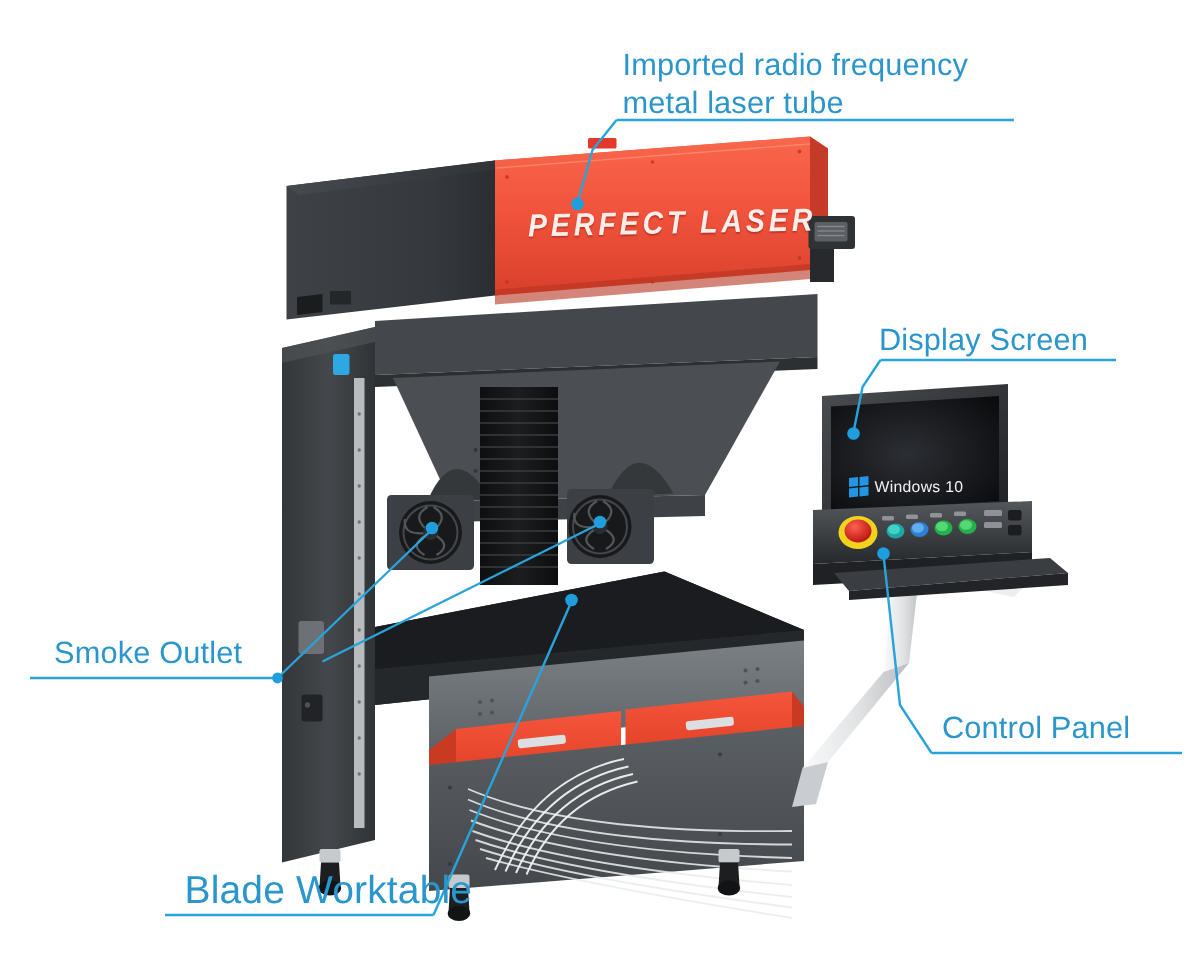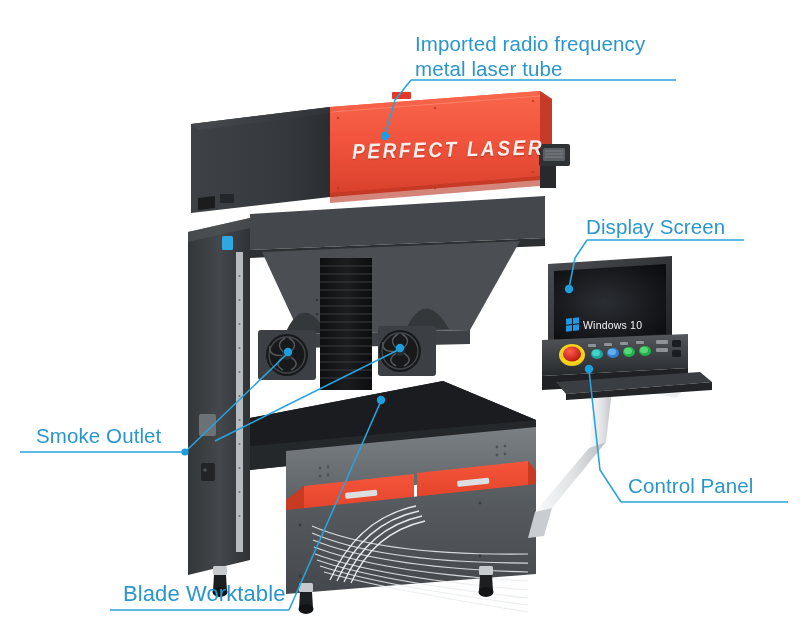--- a/index.html
+++ b/index.html
@@ -31,21 +31,21 @@
     font-size: 20px;
     line-height: 25px;
     white-space: pre;
     letter-spacing: 0.1px;
     -webkit-font-smoothing: antialiased;
   }
   #lbl-laser-tube { left: 415px; top: 31px; font-size: 20.5px; }
   #lbl-display    { left: 586px; top: 214px; font-size: 20.5px; }
   #lbl-smoke      { left: 36px;  top: 423px; font-size: 20.5px; }
   #lbl-control    { left: 628px; top: 473px; font-size: 20.5px; }
-  #lbl-blade      { left: 123px; top: 581px; font-size: 22px; }
+  #lbl-blade      { left: 123px; top: 581px; font-size: 26px; }
 
   .win-badge {
     position: absolute;
     display: flex;
     align-items: center;
     gap: 4px;
     left: 566px;
     top: 298px;
     margin-top: 20px;
   }

